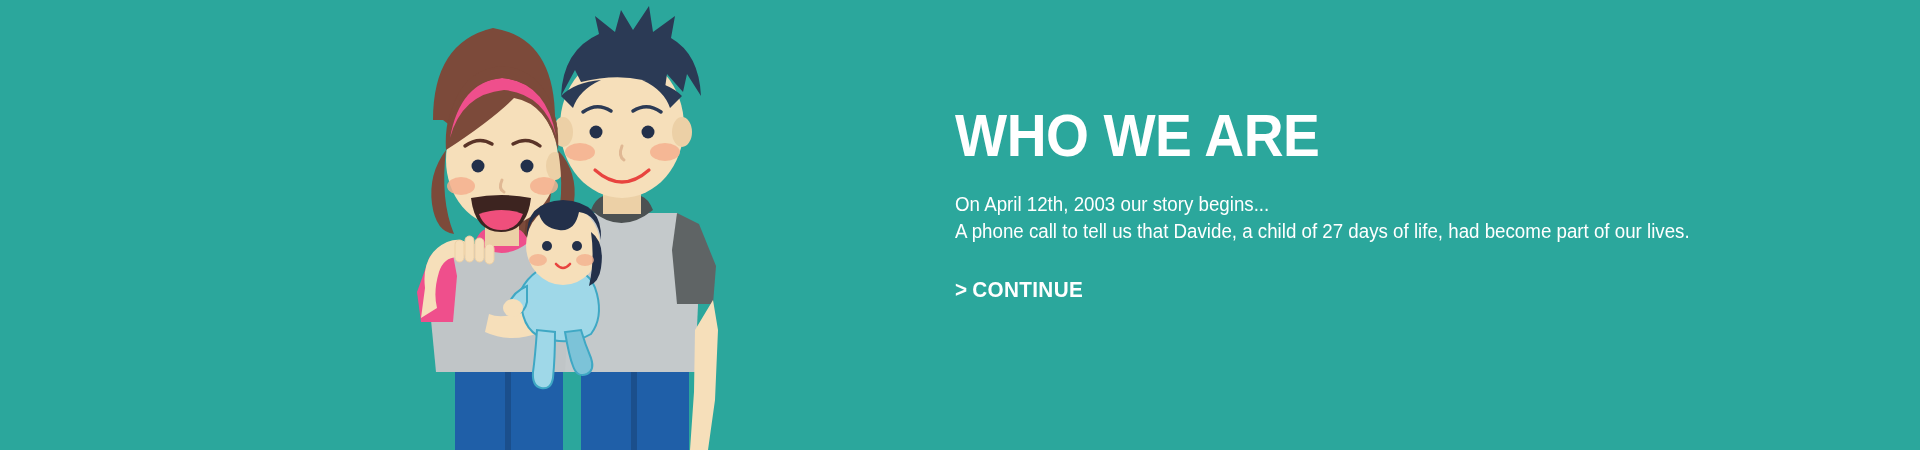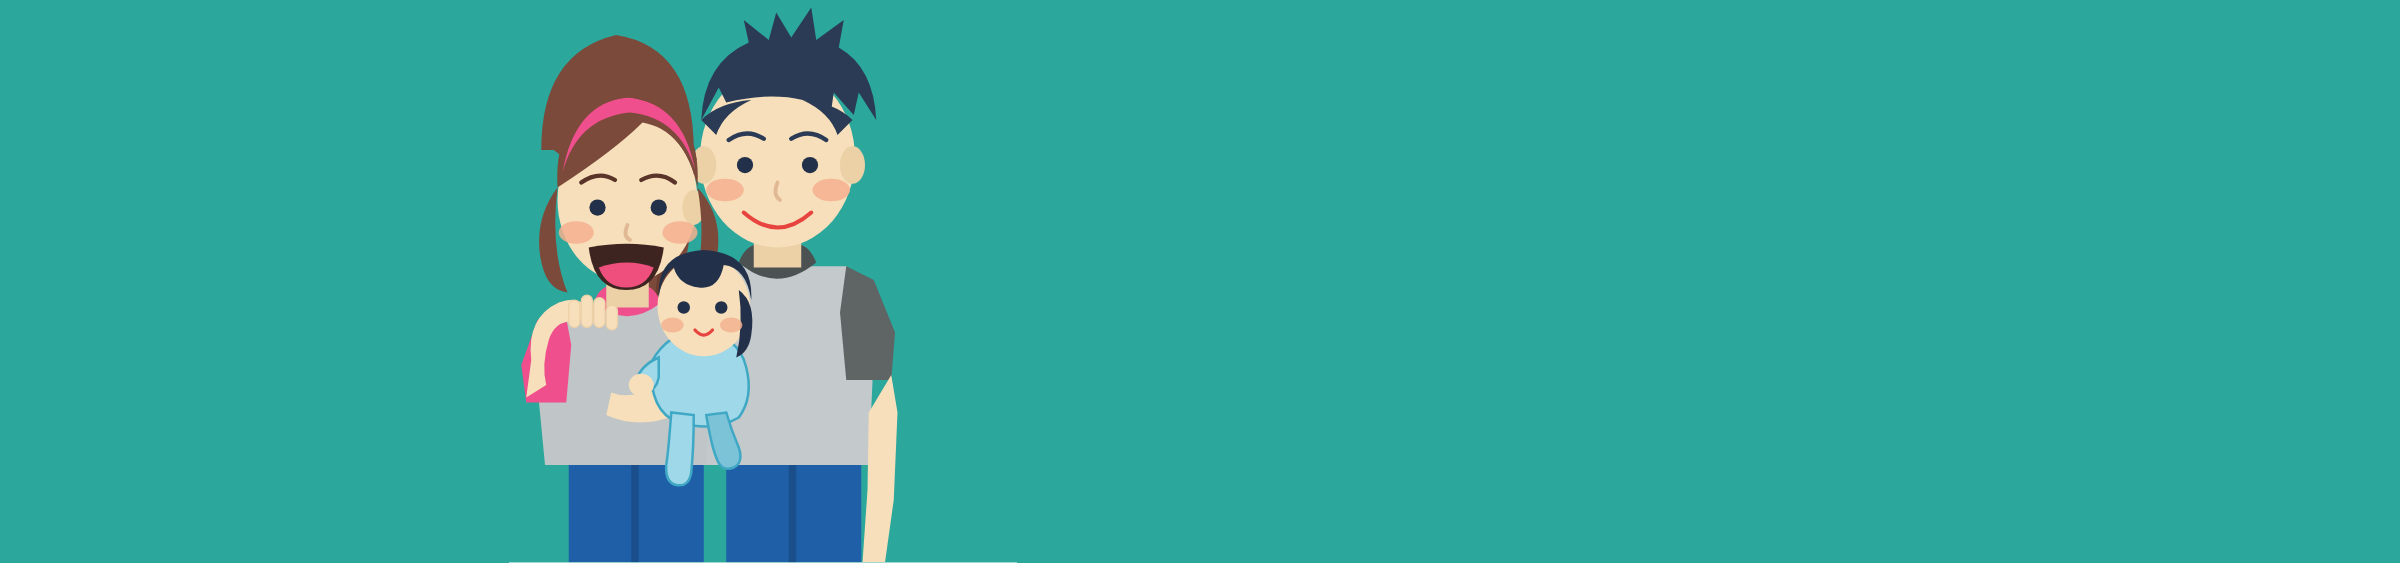--- a/index.html
+++ b/index.html
@@ -231,14 +231,28 @@
           <ellipse cx="143" cy="260" rx="9" ry="6" fill="#f4b08e" opacity="0.8"></ellipse>
           <ellipse cx="190" cy="260" rx="9" ry="6" fill="#f4b08e" opacity="0.8"></ellipse>
 
           <path d="M161 264 q7 8 14 0" stroke="#e8443f" stroke-width="2.6" fill="none" stroke-linecap="round"></path>
         </g>
 
       </g>
     </svg>
   </div>
 
+  <div id="text-block">
+
+    <h1 class="headline">WHO WE ARE</h1>
+
+    <p class="body-copy">
+      <span class="copy-line">On April 12th, 2003 our story begins...</span>
+      <span class="copy-line">A phone call to tell us that Davide, a child of 27 days of life, had become part of our lives.</span>
+    </p>
+
+    <a class="continue-link" href="#">
+      <span class="chev">&gt;</span><span>CONTINUE</span>
+    </a>
+
+  </div>
 
 </div>
 
 </body></html>

